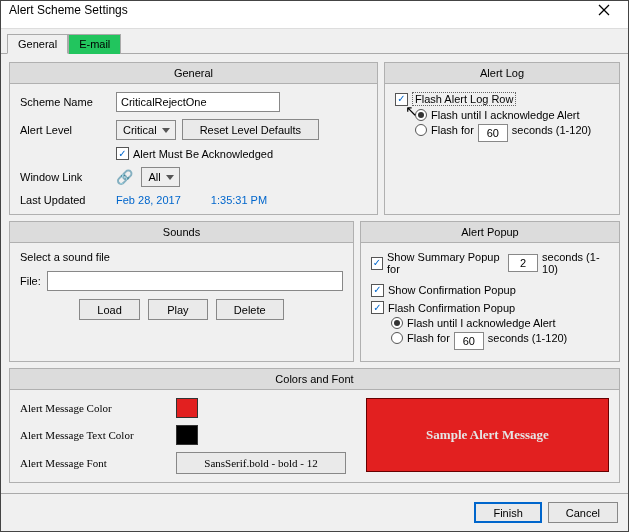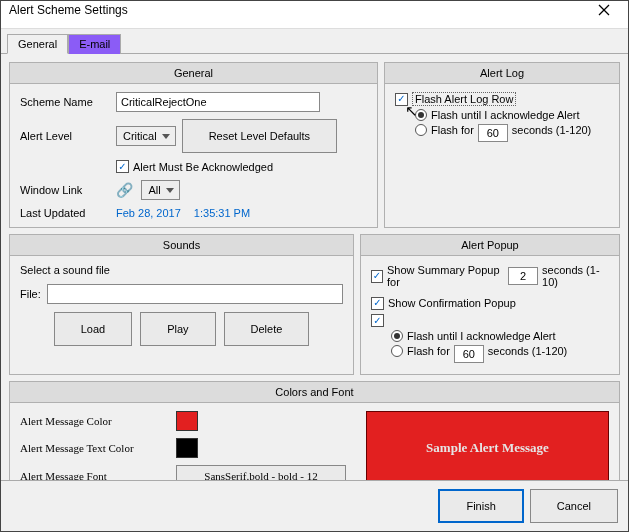--- a/index.html
+++ b/index.html
@@ -36,21 +36,21 @@
   .tabs {
     display: flex;
     padding: 4px 6px 0 6px;
     background: #f0f0f0;
     border-bottom: 1px solid #aaa;
   }
   .tab {
     padding: 3px 10px;
     border: 1px solid #aaa;
     border-bottom: none;
-    background: #8b5cf6;
+    background: #22c55e;
     margin-right: 0;
     position: relative;
     top: 1px;
     cursor: pointer;
   }
   .tab.active {
     background: #f0f0f0;
     border-bottom: 1px solid #f0f0f0;
   }
   .content {
@@ -87,21 +87,21 @@
   .form-label { width: 90px; }
   .colors-label { width: 150px; }
   input[type="text"].field {
     border: 1px solid #888;
     background: #fff;
     padding: 2px 4px;
     font-family: inherit;
     font-size: 11px;
     height: 20px;
   }
-  .scheme-name { width: 204px; }
+  .scheme-name { width: 164px; }
   .sel {
     border: 1px solid #888;
     background: #eee;
     padding: 1px 18px 1px 6px;
     display: inline-flex;
     align-items: center;
     height: 20px;
     position: relative;
     cursor: pointer;
   }
@@ -109,24 +109,24 @@
     content: "";
     position: absolute;
     right: 5px; top: 7px;
     border-left: 4px solid transparent;
     border-right: 4px solid transparent;
     border-top: 5px solid #555;
   }
   .btn {
     border: 1px solid #888;
     background: #eaeaea;
-    padding: 3px 26px;
+    padding: 3px 17px;
     font-family: inherit;
     font-size: 11px;
-    height: 34px;
+    height: 21px;
     cursor: pointer;
     min-width: 60px;
   }
   .check {
     display: inline-flex;
     align-items: center;
     gap: 4px;
     cursor: pointer;
   }
   .checkbox {
@@ -275,21 +275,21 @@
           <div class="form-row">
             <span class="form-label">Window Link</span>
             <span class="link-icon">🔗</span>
             <span class="sel">
                 <span>All</span>
               </span>
           </div>
           <div class="form-row" style="margin-bottom:0;">
             <span class="form-label">Last Updated</span>
             <span class="link-text">Feb 28, 2017</span>
-            <span class="link-text" style="margin-left:7px;">1:35:31 PM</span>
+            <span class="link-text" style="margin-left:24px;">1:35:31 PM</span>
           </div>
         </div>
       </div>
 
       <div class="panel alertlog-panel">
         <div class="panel-title">Alert Log</div>
         <div class="panel-body" style="position:relative;">
           <label class="check">
             <span class="checkbox">✓</span>
             <span class="dotted-select">Flash Alert Log Row</span>
@@ -337,20 +337,21 @@
             <span>seconds (1-10)</span>
           </label>
           <div style="height:4px;"></div>
           <label class="check">
             <span class="checkbox">✓</span>
             <span>Show Confirmation Popup</span>
           </label>
           <div style="height:4px;"></div>
           <label class="check">
             <span class="checkbox">✓</span>
+            <span>Flash Confirmation Popup</span>
           </label>
           <div class="radio-row">
             <span class="radio checked"></span>
             <span>Flash until I acknowledge Alert</span>
           </div>
           <div class="radio-row">
             <span class="radio"></span>
             <span>Flash for</span>
             <input type="text" class="num-field" value="60" style="">
             <span>seconds (1-120)</span>

